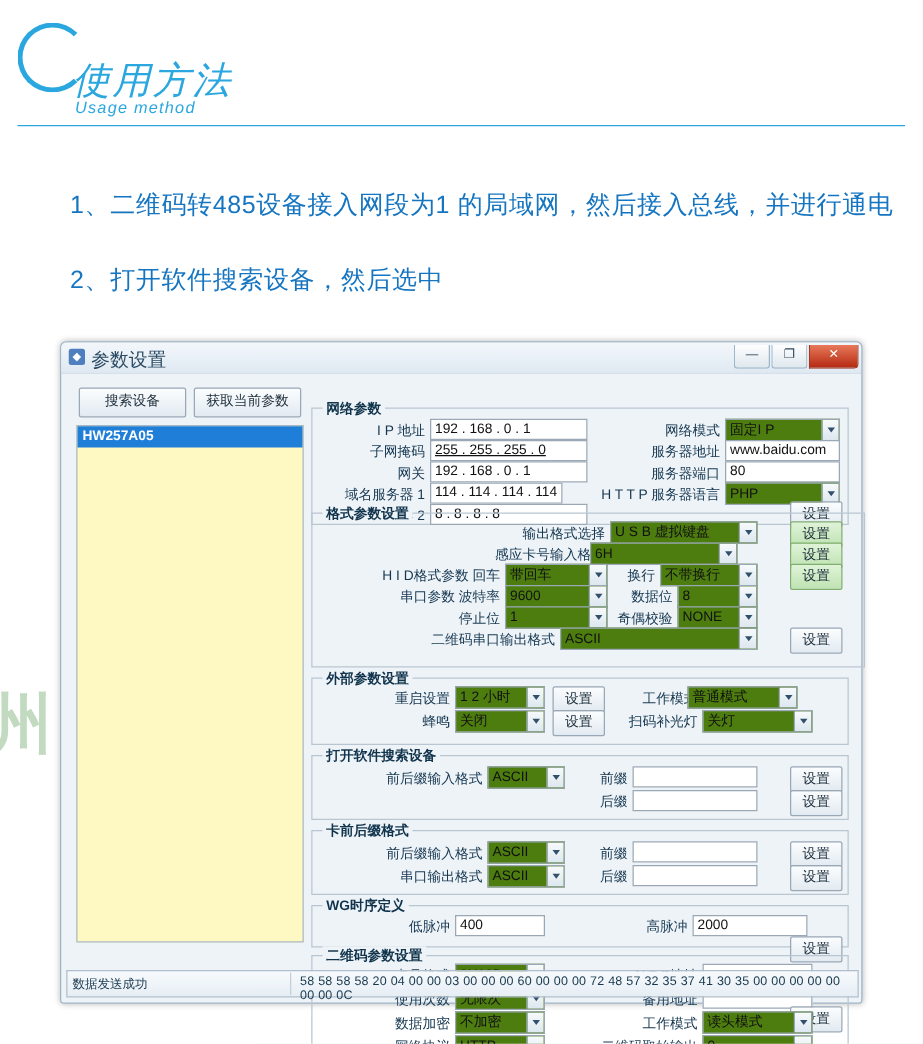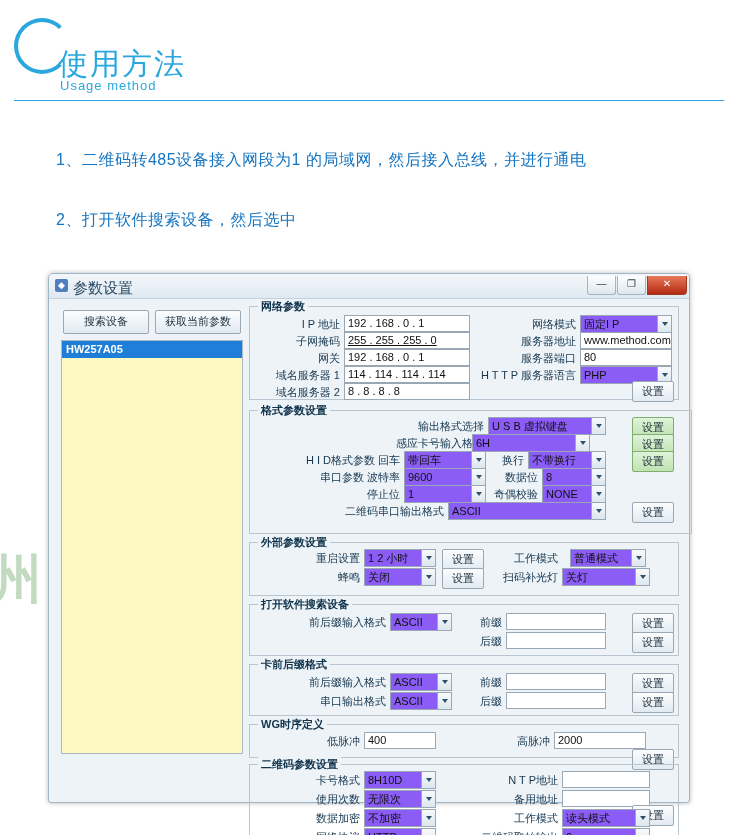--- a/index.html
+++ b/index.html
@@ -1,25 +1,25 @@
 <!DOCTYPE html>
 <html><head>
 <meta charset="utf-8">
 <style>
   html,body{margin:0;padding:0;}
   body{width:738px;height:835px;background:#ffffff;font-family:"Liberation Sans",sans-serif;position:relative;overflow:hidden;}
 
   
-  .header{position:absolute;left:0;top:0;width:594px;height:120px;}
+  .header{position:absolute;left:0;top:0;width:594px;height:120px;font-style:italic;}
   .logo-c{position:absolute;left:14px;top:18px;width:56px;height:56px;border:4px solid #2aa7df;border-radius:50%;border-right-color:transparent;box-sizing:border-box;}
   .title-cn{position:absolute;left:58px;top:44px;font-size:30px;color:#2aa7df;letter-spacing:2px;}
   .title-en{position:absolute;left:60px;top:78px;font-size:13px;color:#2aa7df;letter-spacing:1px;}
   .hr{position:absolute;left:14px;top:100px;width:710px;height:1px;background:#2aa7df;}
 
-  .step{position:absolute;left:56px;font-size:16px;color:#1675c0;letter-spacing:.5px;}
+  .step{position:absolute;left:56px;font-size:20px;color:#1675c0;letter-spacing:.5px;}
   .step1{top:150px;}
   .step2{top:210px;}
 
   
   .wm{position:absolute;left:0;top:255px;width:738px;height:540px;overflow:hidden;pointer-events:none;}
   .wm-zk{position:absolute;left:60px;top:45px;font-size:170px;font-weight:bold;color:#cfe0cf;opacity:.75;font-family:"Liberation Serif",serif;letter-spacing:6px;}
   .wm-txt{position:absolute;left:-10px;top:290px;font-size:52px;font-weight:bold;color:#b8d4b6;opacity:.85;letter-spacing:4px;}
 
   
   .win{position:absolute;left:48px;top:273px;width:640px;height:528px;background:#eef3f8;border:1px solid #9fb6c8;border-radius:5px 5px 3px 3px;box-shadow:0 0 5px rgba(0,0,0,.28);}
@@ -37,21 +37,21 @@
   #btn-getcur{left:106px;}
   .devlist{position:absolute;left:12px;top:66px;width:180px;height:412px;border:1px solid #a9b8c5;background:#fef9c3;}
   .devitem{height:17px;line-height:17px;font-size:11px;padding-left:4px;background:#1f7fd8;color:#fff;font-weight:bold;}
 
   
   .grp{position:absolute;border:1px solid #b9c6d1;}
   .grp>.lbl{position:absolute;top:-8px;left:8px;background:#eef3f8;padding:0 3px;font-size:11px;color:#11344d;font-weight:bold;}
 
   .row-lbl{position:absolute;font-size:11px;color:#14364f;text-align:right;}
   .fld{position:absolute;height:17px;border:1px solid #9aa8b5;background:#fff;font-size:11px;color:#111;padding:0 3px;box-sizing:border-box;line-height:15px;overflow:hidden;white-space:nowrap;}
-  .sel{position:absolute;height:18px;border:1px solid #9aa8b5;background:#8b5cf6;font-size:11px;color:#111;padding:0 16px 0 3px;box-sizing:border-box;line-height:16px;overflow:hidden;white-space:nowrap;}
+  .sel{position:absolute;height:18px;border:1px solid #9aa8b5;background:#4d7c0f;font-size:11px;color:#111;padding:0 16px 0 3px;box-sizing:border-box;line-height:16px;overflow:hidden;white-space:nowrap;}
   .sel:after{content:"";position:absolute;right:3px;top:6px;border-left:3.5px solid transparent;border-right:3.5px solid transparent;border-top:4px solid #31506a;}
   .sel .arrowbox{position:absolute;right:0;top:0;width:14px;height:100%;background:linear-gradient(#f7fafc,#dde7ef);border-left:1px solid #9aa8b5;box-sizing:border-box;}
   .setbtn{position:absolute;width:40px;height:19px;line-height:18px;font-size:11px;}
   .setbtn.green{background:linear-gradient(#dff3d8,#bfe3b2);border-color:#7fae6e;}
 
   
   .status{position:absolute;left:4px;bottom:4px;width:632px;height:20px;border:1px solid #b0bfcb;background:linear-gradient(#f7fafc,#e6eef4);}
   .st-left{position:absolute;left:4px;top:3px;font-size:10px;color:#17384f;}
   .st-sep{position:absolute;left:178px;top:1px;width:1px;height:18px;background:#c3d0da;}
   .st-right{position:absolute;left:186px;top:3px;font-size:10px;color:#17384f;letter-spacing:.2px;}
@@ -85,38 +85,38 @@
       <div class="tb-btn close">✕</div>
     </div>
   </div>
 
   <div class="btn leftbtn" id="btn-search">搜索设备</div>
   <div class="btn leftbtn" id="btn-getcur">获取当前参数</div>
   <div class="devlist">
     <div class="devitem">HW257A05</div>
   </div>
 
-  <div class="grp" style="left:200px;top:32px;width:428px;height:92px;">
+  <div class="grp" style="left:200px;top:52px;width:428px;height:92px;">
     <div class="lbl">网络参数</div>
 
     <div class="row-lbl" style="left:4px;top:10px;width:86px;">I P 地址</div>
     <div class="fld" style="left:94px;top:8px;width:126px;">192 . 168 .  0  .  1</div>
     <div class="row-lbl" style="left:4px;top:27px;width:86px;">子网掩码</div>
     <div class="fld" style="left:94px;top:25px;width:126px;text-decoration:underline;">255 . 255 . 255 .  0</div>
     <div class="row-lbl" style="left:4px;top:44px;width:86px;">网关</div>
     <div class="fld" style="left:94px;top:42px;width:126px;">192 . 168 .  0  .  1</div>
     <div class="row-lbl" style="left:0px;top:61px;width:90px;">域名服务器 1</div>
-    <div class="fld" style="left:94px;top:59px;width:126px;">114 . 114 . 114 . 114</div>
+    <div class="fld" style="left:94px;top:59px;width:106px;">114 . 114 . 114 . 114</div>
     <div class="row-lbl" style="left:0px;top:78px;width:90px;">域名服务器 2</div>
     <div class="fld" style="left:94px;top:76px;width:126px;">8  .  8  .  8  .  8</div>
 
     <div class="row-lbl" style="left:222px;top:10px;width:104px;">网络模式</div>
     <div class="sel" style="left:330px;top:8px;width:92px;"><span class="arrowbox"></span><span>固定I P</span></div>
     <div class="row-lbl" style="left:222px;top:27px;width:104px;">服务器地址</div>
-    <div class="fld" style="left:330px;top:25px;width:92px;">www.method.com</div>
+    <div class="fld" style="left:330px;top:25px;width:92px;">www.baidu.com</div>
     <div class="row-lbl" style="left:222px;top:44px;width:104px;">服务器端口</div>
     <div class="fld" style="left:330px;top:42px;width:92px;">80</div>
     <div class="row-lbl" style="left:206px;top:61px;width:120px;">H T T P 服务器语言</div>
     <div class="sel" style="left:330px;top:59px;width:92px;"><span class="arrowbox"></span><span>PHP</span></div>
     <div class="btn setbtn" style="left:382px;top:74px;">设置</div>
   </div>
 
   <div class="grp" style="left:200px;top:136px;width:428px;height:122px;padding-left:13px;">
     <div class="lbl">格式参数设置</div>
 
@@ -149,21 +149,21 @@
     <div class="btn setbtn" style="left:382px;top:91px;">设置</div>
   </div>
 
   <div class="grp" style="left:200px;top:268px;width:428px;height:52px;">
     <div class="lbl">外部参数设置</div>
 
     <div class="row-lbl" style="left:44px;top:8px;width:66px;">重启设置</div>
     <div class="sel" style="left:114px;top:6px;width:72px;"><span class="arrowbox"></span><span>1 2 小时</span></div>
     <div class="btn setbtn" style="left:192px;top:6px;">设置</div>
     <div class="row-lbl" style="left:244px;top:8px;width:64px;">工作模式</div>
-    <div class="sel" style="left:320px;top:6px;width:76px;"><span class="arrowbox"></span><span>普通模式</span></div>
+    <div class="sel" style="left:300px;top:6px;width:88px;"><span class="arrowbox"></span><span>普通模式</span></div>
 
     <div class="row-lbl" style="left:44px;top:27px;width:66px;">蜂鸣</div>
     <div class="sel" style="left:114px;top:25px;width:72px;"><span class="arrowbox"></span><span>关闭</span></div>
     <div class="btn setbtn" style="left:192px;top:25px;">设置</div>
     <div class="row-lbl" style="left:232px;top:27px;width:76px;">扫码补光灯</div>
     <div class="sel" style="left:312px;top:25px;width:88px;"><span class="arrowbox"></span><span>关灯</span></div>
   </div>
 
   <div class="grp" style="left:200px;top:330px;width:428px;height:50px;">
     <div class="lbl">打开软件搜索设备</div>
@@ -222,13 +222,18 @@
     <div class="sel" style="left:114px;top:44px;width:72px;"><span class="arrowbox"></span><span>不加密</span></div>
     <div class="row-lbl" style="left:232px;top:46px;width:76px;">工作模式</div>
     <div class="sel" style="left:312px;top:44px;width:88px;"><span class="arrowbox"></span><span>读头模式</span></div>
 
     <div class="row-lbl" style="left:44px;top:65px;width:66px;">网络协议</div>
     <div class="sel" style="left:114px;top:63px;width:72px;"><span class="arrowbox"></span><span>HTTP</span></div>
     <div class="row-lbl" style="left:206px;top:65px;width:102px;">二维码取始输出</div>
     <div class="sel" style="left:312px;top:63px;width:88px;"><span class="arrowbox"></span><span>0</span></div>
   </div>
 
+  <div class="status">
+    <div class="st-left">数据发送成功</div>
+    <div class="st-sep"></div>
+    <div class="st-right">58 58 58 58 20 04 00 00 03 00 00 00 60 00 00 00 72 48 57 32 35 37 41 30 35 00 00 00 00 00 00 00 0C</div>
+  </div>
 </div>
 
 </body></html>

